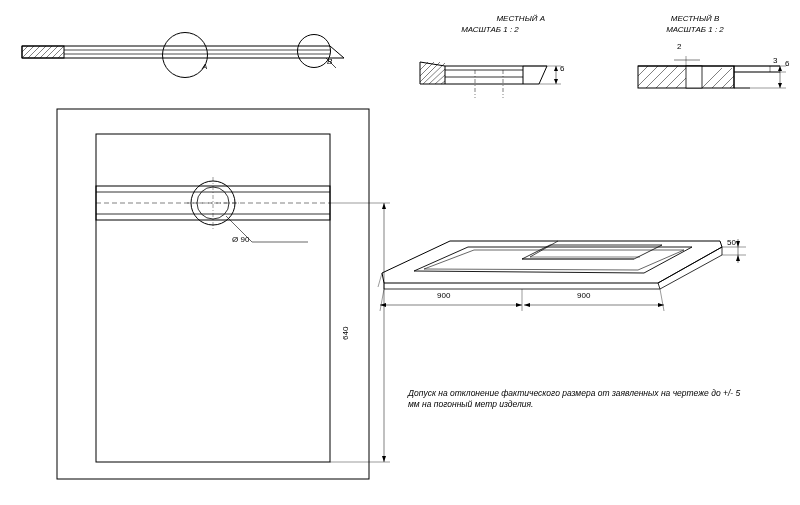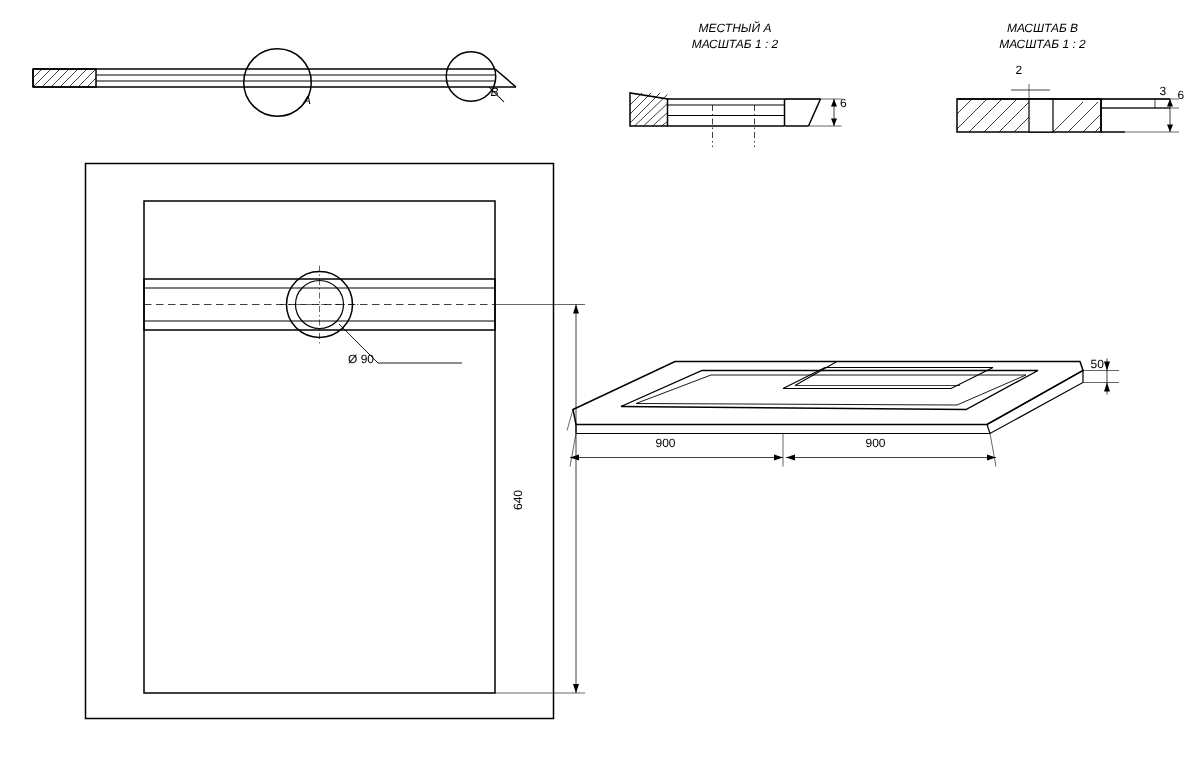--- a/index.html
+++ b/index.html
@@ -79,21 +79,21 @@
     </svg>
 
     <div class="circ" style="left:148px; top:12px; width:46px; height:46px;"></div>
 
     <div class="circ" style="left:283px; top:14px; width:34px; height:34px;"></div>
   </div>
   <div class="lbl italic" style="left:202px; top:62px;">А</div>
   <div class="lbl italic" style="left:327px; top:57px;">В</div>
 
   <div class="abs" style="left:415px; top:14px; width:150px; height:90px;">
-    <div class="lbl italic center" style="left:20px; top:0px; width:110px;">МЕСТНЫЙ А</div>
+    <div class="lbl italic center" style="left:20px; top:0px; width:110px;text-align:right;">МЕСТНЫЙ А</div>
     <div class="lbl italic center" style="left:20px; top:11px; width:110px;">МАСШТАБ 1 : 2</div>
     <svg width="150" height="70" style="left:0; top:22px;">
 
       <polygon points="5,26 5,48 30,48 30,30" fill="none" stroke="#000" stroke-width="1"></polygon>
       <g stroke="#000" stroke-width="0.5">
         <line x1="5" y1="34" x2="13" y2="26"></line>
         <line x1="5" y1="40" x2="19" y2="26"></line>
         <line x1="5" y1="46" x2="25" y2="26"></line>
         <line x1="8" y1="48" x2="30" y2="27"></line>
         <line x1="14" y1="48" x2="30" y2="33"></line>
@@ -116,21 +116,21 @@
       <line x1="108" y1="30" x2="146" y2="30" stroke="#000" stroke-width="0.4"></line>
       <line x1="124" y1="48" x2="146" y2="48" stroke="#000" stroke-width="0.4"></line>
       <line x1="141" y1="30" x2="141" y2="48" stroke="#000" stroke-width="0.5"></line>
       <polygon points="141,30 139,35 143,35" fill="#000"></polygon>
       <polygon points="141,48 139,43 143,43" fill="#000"></polygon>
     </svg>
     <div class="lbl" style="left:145px; top:50px;">6</div>
   </div>
 
   <div class="abs" style="left:630px; top:14px; width:160px; height:90px;">
-    <div class="lbl italic center" style="left:10px; top:0px; width:110px;">МАСШТАБ В</div>
+    <div class="lbl italic center" style="left:10px; top:0px; width:110px;">МЕСТНЫЙ В</div>
     <div class="lbl italic center" style="left:10px; top:11px; width:110px;">МАСШТАБ 1 : 2</div>
     <svg width="160" height="70" style="left:0; top:22px;">
 
       <rect x="8" y="30" width="96" height="22" fill="none" stroke="#000" stroke-width="1"></rect>
       <g stroke="#000" stroke-width="0.5">
         <line x1="8" y1="40" x2="18" y2="30"></line>
         <line x1="8" y1="50" x2="28" y2="30"></line>
         <line x1="16" y1="52" x2="38" y2="30"></line>
         <line x1="26" y1="52" x2="48" y2="30"></line>
         <line x1="36" y1="52" x2="58" y2="30"></line>
@@ -231,14 +231,15 @@
       <line x1="350" y1="30" x2="374" y2="30" stroke="#000" stroke-width="0.4"></line>
       <line x1="366" y1="14" x2="366" y2="38" stroke="#000" stroke-width="0.5"></line>
       <polygon points="366,22 364,16 368,16" fill="#000"></polygon>
       <polygon points="366,30 364,36 368,36" fill="#000"></polygon>
     </svg>
     <div class="lbl" style="left:65px; top:66px;">900</div>
     <div class="lbl" style="left:205px; top:66px;">900</div>
     <div class="lbl" style="left:355px; top:13px;">50</div>
   </div>
 
+  <div class="note" style="left:408px; top:388px; width:340px;">Допуск на отклонение фактического размера от заявленных на чертеже до +/- 5 мм на погонный метр изделия.</div>
 
 </div>
 
 </body></html>

